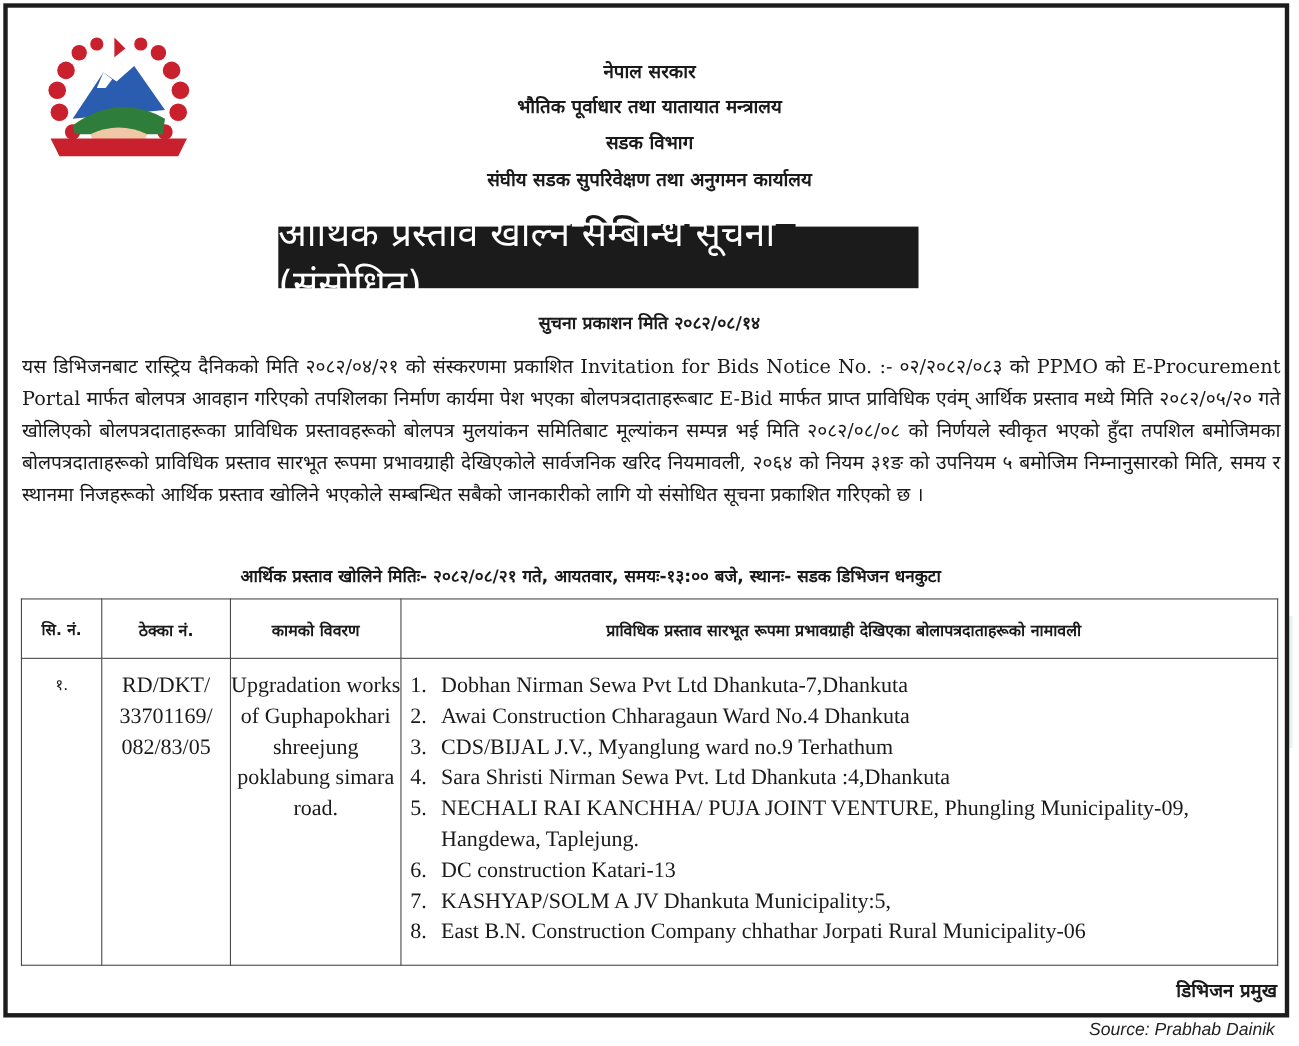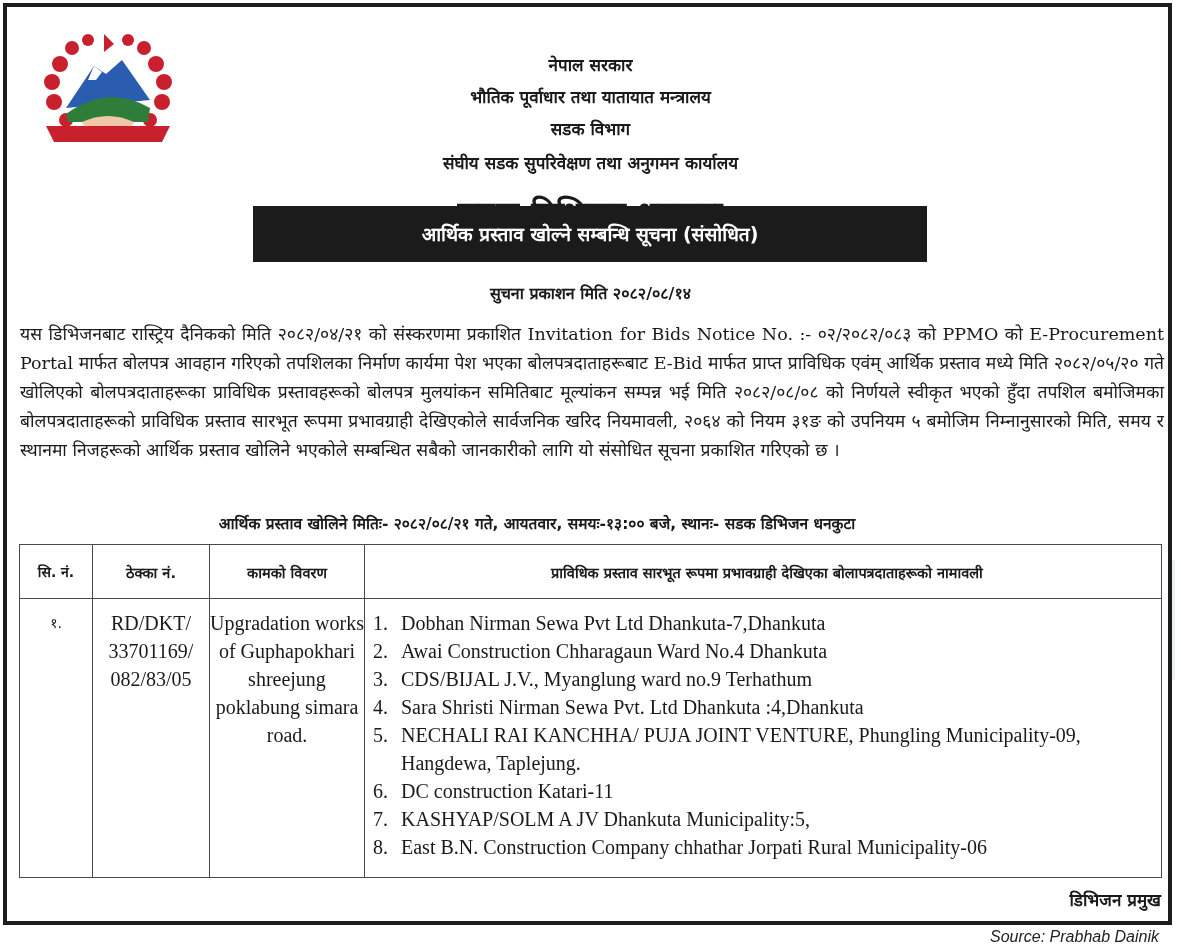--- a/index.html
+++ b/index.html
@@ -13,22 +13,22 @@
   .emblem { position: absolute; left: 38px; top: 30px; width: 140px; height: 118px; }
 
   .hdr { position: absolute; left: 0; width: 1181px; text-align: center; font-weight: bold; margin-top: 39px; }
   .h1 { top: 14px; font-size: 17px; }
   .h2 { top: 46px; font-size: 17px; }
   .h3 { top: 78px; font-size: 17px; }
   .h4 { top: 112px; font-size: 17px; }
   .h5 { top: 152px; font-size: 30px; letter-spacing: 1px; text-align: center; }
 
   .title-bar {
-    position: absolute; left: 253px; top: 206px; width: 674px; height: 56px;
-    background: #1b1b1b; color: #ffffff; font-weight: bold; font-size: 19px;
+    position: absolute; left: 253px; top: 206px; width: 582px; height: 56px;
+    background: #1b1b1b; color: #ffffff; font-weight: normal; font-size: 34px;
     display: flex; align-items: center; justify-content: center;
   }
   .pubdate { position: absolute; left: 0; width: 1181px; top: 282px; text-align: center; font-weight: bold; font-size: 16px; }
 
   .para {
     position: absolute; left: 20px; top: 320px; width: 1144px;
     font-family: "DejaVu Serif", serif; font-size: 17.5px; line-height: 29px;
     text-align: justify; text-align-last: left;
   }
 
@@ -135,21 +135,21 @@
           <li>
               <span class="num">4.</span>
               <span class="txt">Sara Shristi Nirman Sewa Pvt. Ltd Dhankuta :4,Dhankuta</span>
             </li>
           <li>
               <span class="num">5.</span>
               <span class="txt">NECHALI RAI KANCHHA/ PUJA JOINT VENTURE, Phungling Municipality-09, Hangdewa, Taplejung.</span>
             </li>
           <li>
               <span class="num">6.</span>
-              <span class="txt">DC construction Katari-11</span>
+              <span class="txt">DC construction Katari-13</span>
             </li>
           <li>
               <span class="num">7.</span>
               <span class="txt">KASHYAP/SOLM A JV Dhankuta Municipality:5,</span>
             </li>
           <li>
               <span class="num">8.</span>
               <span class="txt">East B.N. Construction Company chhathar Jorpati Rural Municipality-06</span>
             </li>
         </ul>

